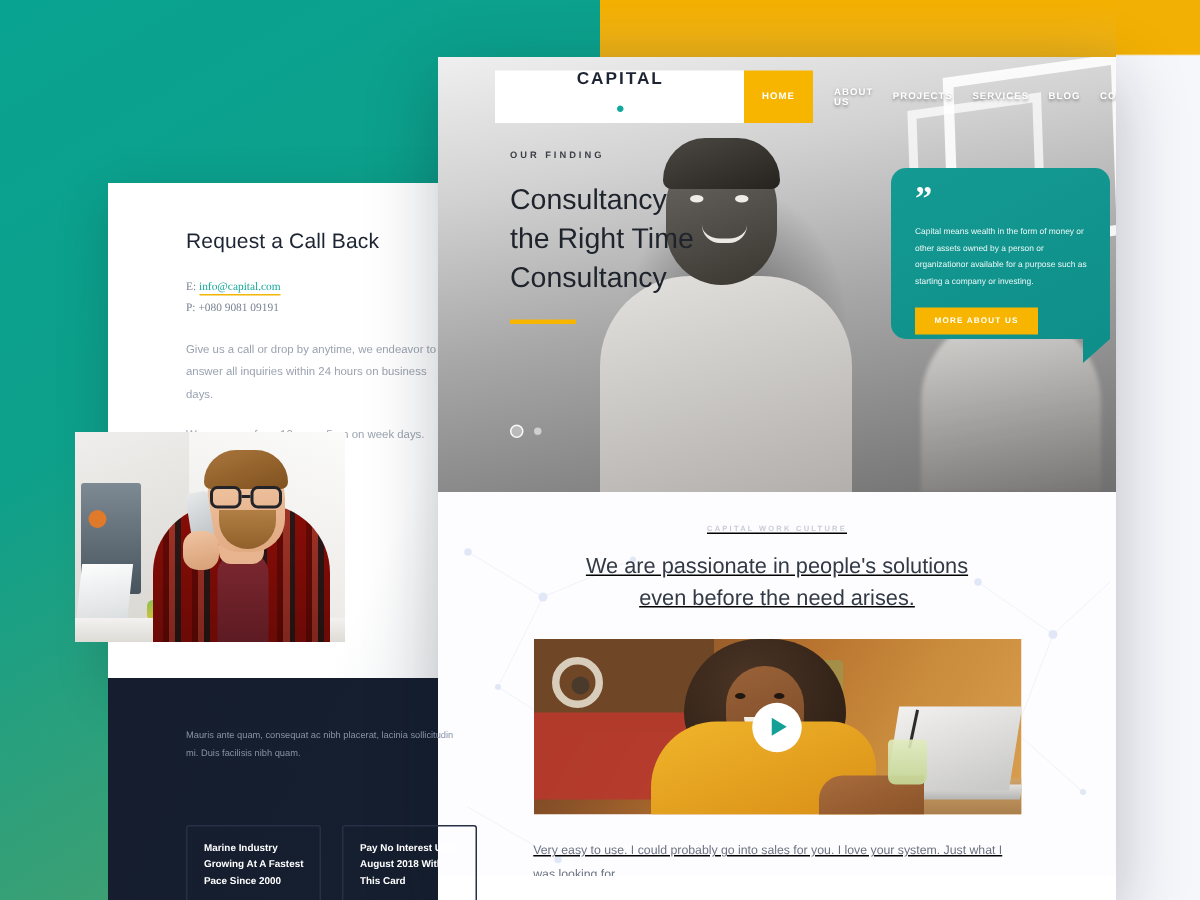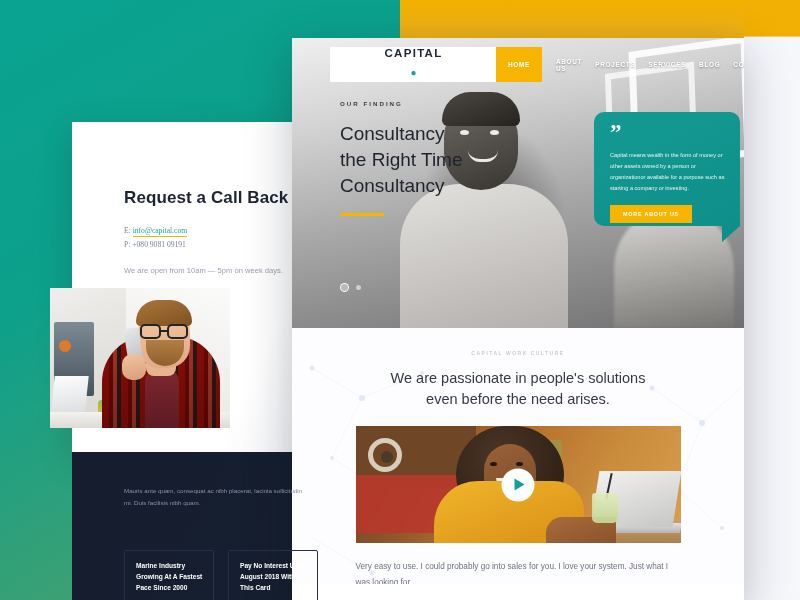--- a/index.html
+++ b/index.html
@@ -25,21 +25,21 @@
   }
 
   
   #left-card{
     position:absolute; left:72px; top:122px; width:260px; height:330px;
     background:linear-gradient(115deg,#ffffff 0%,#ffffff 72%,#eceef1 100%);
     box-shadow:0 10px 34px rgba(0,0,0,.16);
     overflow:hidden;
   }
   .lc-pad{ padding:30px 22px 0 52px; }
-  #lc-title{ font-size:17px; font-weight:bold; color:#1d2433; letter-spacing:.1px;margin-top:36px; }
+  #lc-title{ font-size:14px; font-weight:normal; color:#1d2433; letter-spacing:.1px; }
   .lc-contact{ margin-top:16px; font-size:7.6px; color:#7b8494; line-height:1.85;font-family:Liberation Serif, serif; }
   #lc-email{ color:#16a79a; border-bottom:1px solid #f2b705; padding-bottom:1px; }
   .lc-body{ margin-top:13px; font-size:7.6px; color:#9aa2af; line-height:2.0; width:180px;}
   .lc-body2{ margin-top:11px; font-size:7.6px; color:#9aa2af; line-height:2.0; width:185px;}
 
   
   #lc-photo{
     position:absolute; left:50px; top:288px; width:180px; height:140px;
     overflow:hidden; background:#e9e6e2;
   }
@@ -157,21 +157,21 @@
     border-radius:10px 10px 0 10px; padding:12px 14px 0 16px;
   }
   #quote:after{ content:""; position:absolute; right:0; bottom:-16px;
     border-left:18px solid #0f8f89; border-bottom:16px solid transparent; }
   #q-mark{ font-size:23px; line-height:.75; color:#fff; font-weight:bold; font-family:"Liberation Serif",serif;}
   #q-text{ margin-top:9px; font-size:5.6px; line-height:1.95; color:#e9f7f6; }
   #q-btn{ margin-top:11px; display:inline-block; background:#f7b500; color:#fff;
     font-size:5.4px; font-weight:bold; letter-spacing:.8px; padding:6px 13px; }
 
   
-  #content{ position:relative; padding:22px 0 0; background:#fdfdff; height:256px; overflow:hidden;}
+  #content{ position:relative; padding:22px 0 0; background:#fdfdff; height:256px; overflow:hidden;text-decoration:underline;}
   #content .net{position:absolute;inset:0;opacity:.5;}
   #sec-eyebrow{ text-align:center; font-size:5px; font-weight:bold; letter-spacing:1.5px;
     color:#c9ccd6; position:relative; z-index:2;}
   #sec-title{ margin-top:12px; text-align:center; font-size:14.5px; line-height:1.45;
     color:#333a45; font-weight:normal; position:relative; z-index:2;}
 
   
   #video{ position:relative; z-index:2; margin:16px auto 0; width:325px; height:117px;
     overflow:hidden; }
   .v-bg{position:absolute;inset:0;
@@ -227,20 +227,21 @@
     <div class="lc-contact">
       <div>
         <span>E:</span>
         <span id="lc-email">info@capital.com</span>
       </div>
       <div>
         <span>P:</span>
         <span>+080 9081 09191</span>
       </div>
     </div>
+    <div class="lc-body">Give us a call or drop by anytime, we endeavor to answer all inquiries within 24 hours on business days.</div>
     <div class="lc-body2">We are open from 10am — 5pm on week days.</div>
   </div>
 </div>
 
 <div id="lc-photo">
   <div class="ph-wallL"></div>
     <div class="ph-wallR"></div>
   <div class="ph-shelf"></div>
     <div class="ph-mon"></div>
     <div class="ph-plant"></div>

